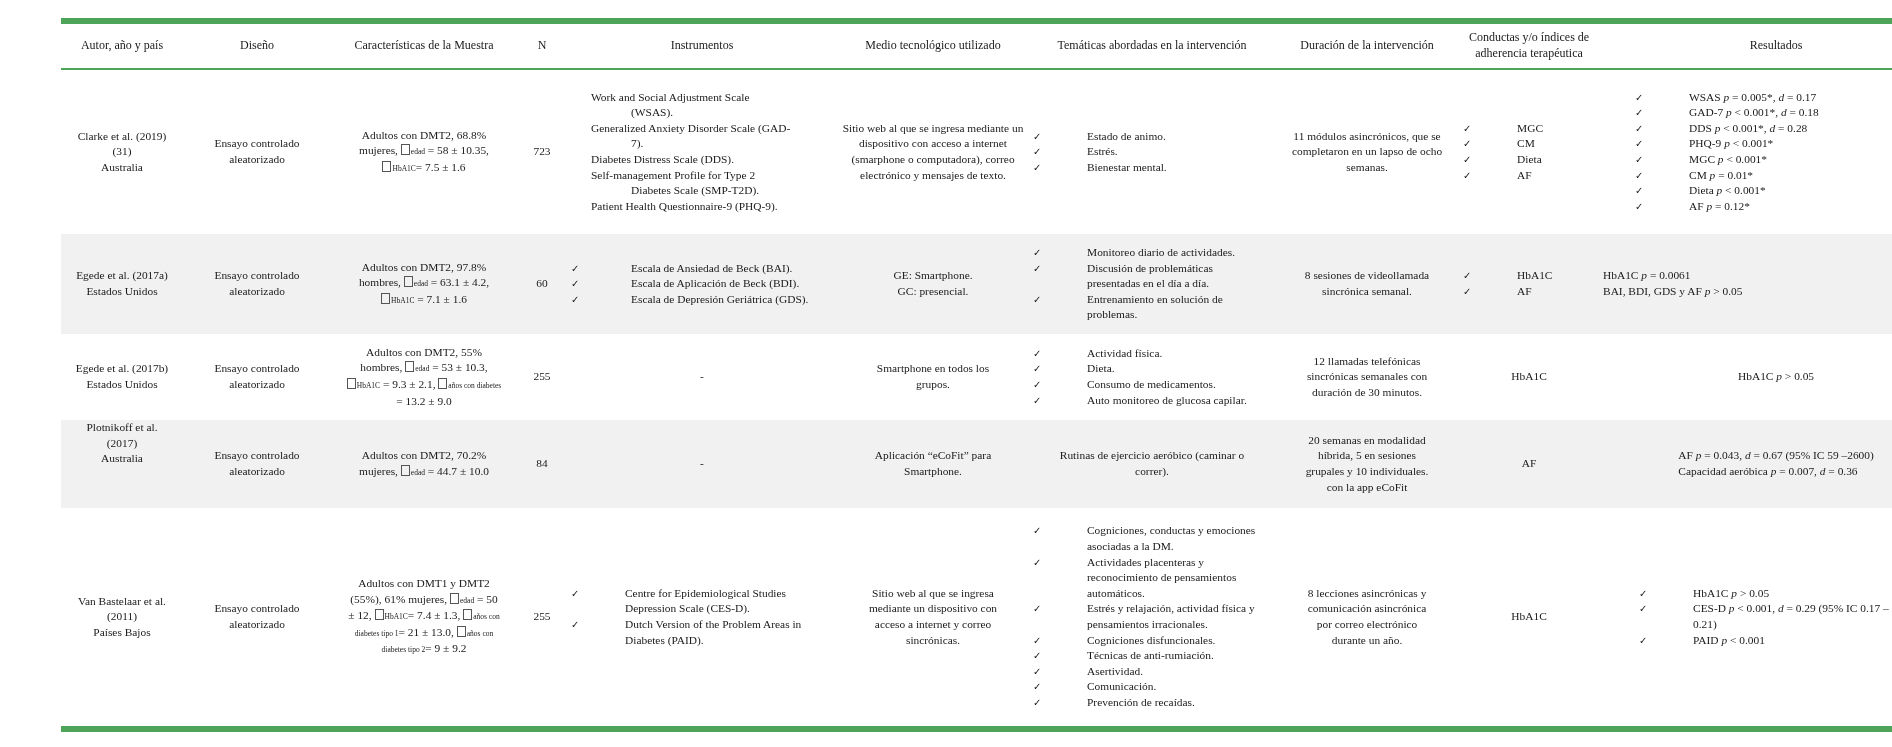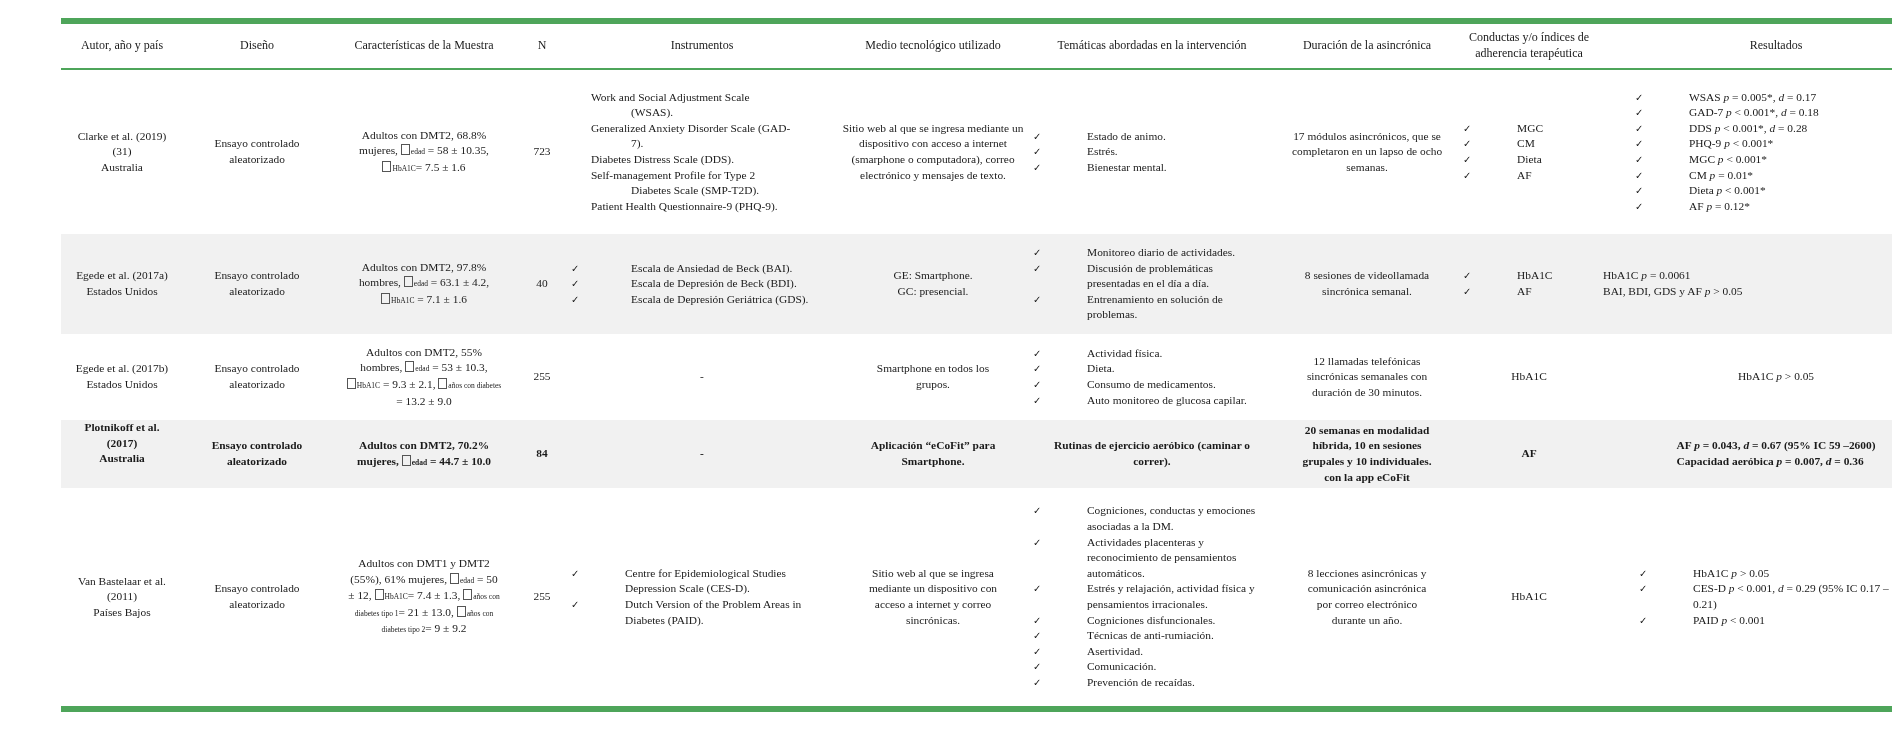--- a/index.html
+++ b/index.html
@@ -16,21 +16,21 @@
   td, th {
     font-size: 11.4px; line-height: 15.6px; font-weight: normal;
     vertical-align: middle; padding: 0 4px; font-family: "Liberation Serif", serif;
   }
   th { height: 44px; text-align: center; font-size: 12px; }
   tr.row td { text-align: center; }
   tr.shade td { background: #f1f1f1; }
   .r1 td { height: 164px; }
   .r2 td { height: 100px; }
   .r3 td { height: 86px; }
-  .r4 td { height: 68px; font-weight: bold; }
+  .r4 td { height: 88px; }
   .r5 td { height: 218px; }
   .sub { font-size: 7.5px; vertical-align: baseline; }
   .box { display: inline-block; width: 7px; height: 9px; border: 1px solid #555; vertical-align: -1px; margin-right: 1px; }
   .chk { display: inline-block; width: 14px; text-align: left; font-family: "DejaVu Sans", sans-serif; font-size: 10px; }
   ul.cl { list-style: none; margin: 0; padding: 0; text-align: left; }
   ul.cl li { display: flex; align-items: flex-start; }
   ul.cl li .chk { flex: 0 0 auto; }
   ul.cl li .txt { flex: 1 1 auto; }
   .left { text-align: left !important; }
   .indent { padding-left: 40px; }
@@ -60,21 +60,21 @@
     </colgroup>
     <thead>
       <tr>
         <th>Autor, año y país</th>
         <th>Diseño</th>
         <th>Características de la Muestra</th>
         <th>N</th>
         <th colspan="2">Instrumentos</th>
         <th>Medio tecnológico utilizado</th>
         <th colspan="2">Temáticas abordadas en la intervención</th>
-        <th>Duración de la asincrónica</th>
+        <th>Duración de la intervención</th>
         <th colspan="2">Conductas y/o índices de adherencia terapéutica</th>
         <th colspan="2">Resultados</th>
       </tr>
       <tr>
           <td colspan="14" style="padding:0;height:2px;">
             <div class="rule-head"></div>
           </td>
         </tr>
     </thead>
     <tbody>
@@ -117,21 +117,21 @@
               <li>
                 <span class="chk" style="width: 54px;">✓</span>
                 <span class="txt">Estrés.</span>
               </li>
               <li>
                 <span class="chk" style="width: 54px;">✓</span>
                 <span class="txt">Bienestar mental.</span>
               </li>
             </ul>
         </td>
-        <td>17 módulos asincrónicos, que se completaron en un lapso de ocho semanas.</td>
+        <td>11 módulos asincrónicos, que se completaron en un lapso de ocho semanas.</td>
         <td colspan="2" class="left">
           <ul class="cl" id="r0-adh">
               <li>
                 <span class="chk" style="width: 54px;">✓</span>
                 <span class="txt">MGC</span>
               </li>
               <li>
                 <span class="chk" style="width: 54px;">✓</span>
                 <span class="txt">CM</span>
               </li>
@@ -190,30 +190,30 @@
         </td>
         <td>
           <div>Ensayo controlado</div>
           <div>aleatorizado</div>
         </td>
         <td>
           <div>Adultos con DMT2, 97.8%</div>
           <div><span>hombres, </span><span class="box"></span><span class="sub">edad</span><span> = 63.1 ± 4.2,</span></div>
           <div><span class="box"></span><span class="sub">HbA1C</span><span> = 7.1 ± 1.6</span></div>
         </td>
-        <td>40</td>
+        <td>60</td>
         <td colspan="2" class="left">
           <ul class="cl" id="r1-instr">
               <li>
                 <span class="chk" style="width: 60px;">✓</span>
                 <span class="txt">Escala de Ansiedad de Beck (BAI).</span>
               </li>
               <li>
                 <span class="chk" style="width: 60px;">✓</span>
-                <span class="txt">Escala de Depresión de Beck (BDI).</span>
+                <span class="txt">Escala de Aplicación de Beck (BDI).</span>
               </li>
               <li>
                 <span class="chk" style="width: 60px;">✓</span>
                 <span class="txt">Escala de Depresión Geriátrica (GDS).</span>
               </li>
             </ul>
         </td>
         <td>
           <div>GE: Smartphone.</div>
           <div>GC: presencial.</div>
@@ -337,21 +337,21 @@
         <td>
           <div>Aplicación “eCoFit” para</div>
           <div>Smartphone.</div>
         </td>
         <td colspan="2">
           <div>Rutinas de ejercicio aeróbico (caminar o</div>
           <div>correr).</div>
         </td>
         <td>
           <div>20 semanas en modalidad</div>
-          <div>híbrida, 10 en sesiones</div>
+          <div>híbrida, 5 en sesiones</div>
           <div>grupales y 10 individuales.</div>
           <div>con la app eCoFit</div>
         </td>
         <td colspan="2">AF</td>
         <td colspan="2">
           <div id="r3-res" style="display:inline-block;text-align:left;"><div><span>AF </span><i>p</i><span> = 0.043, </span><i>d</i><span> = 0.67 (95% IC 59 –2600)</span></div><div><span>Capacidad aeróbica </span><i>p</i><span> = 0.007, </span><i>d</i><span> = 0.36</span></div></div>
         </td>
       </tr>
 
       <tr class="row r5">

